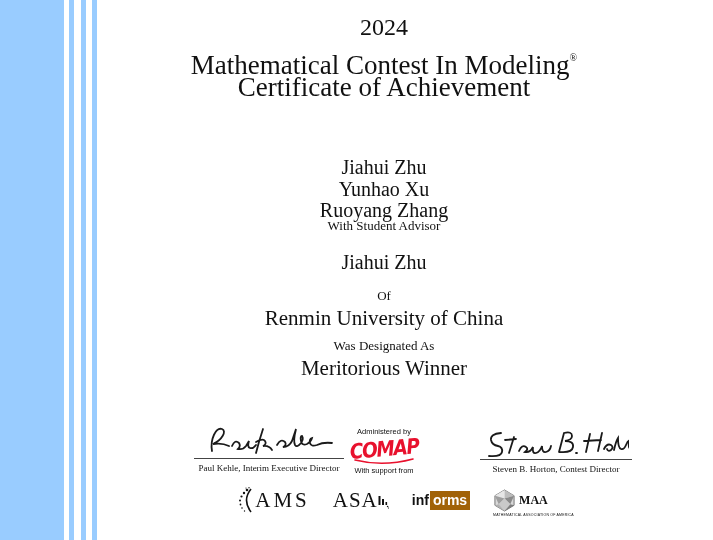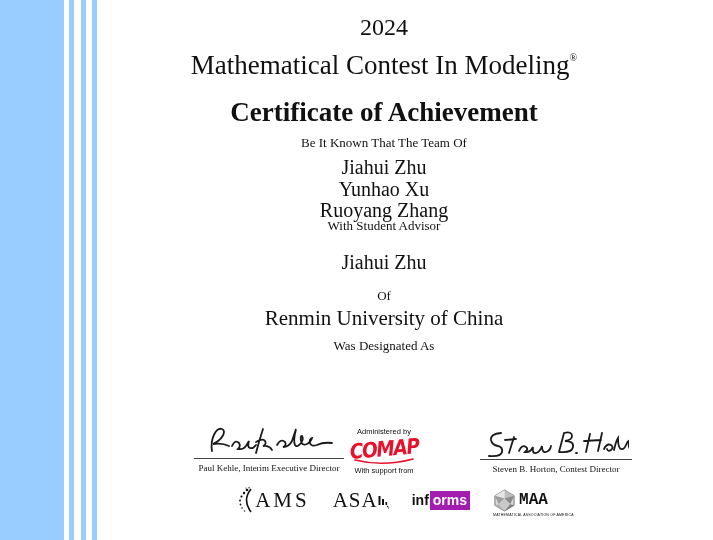--- a/index.html
+++ b/index.html
@@ -14,21 +14,21 @@
   .stripe-1{left:69px;width:5px;}
   .stripe-2{left:81px;width:5px;}
   .stripe-3{left:92px;width:5px;}
 
   
   .content{position:absolute;left:84px;top:0;width:600px;height:499px;}
   .cline{position:absolute;width:100%;text-align:center;white-space:nowrap;}
   .year      {top:14px;  font-size:24px;}
   .title     {top:50px;  font-size:27px;}
   .title sup {font-size:10px;vertical-align:13px;}
-  .subtitle  {top:97px;  font-size:27px;font-weight:bold;}
+  .subtitle  {top:72px;  font-size:27px;}
   .small-label{font-size:13px;}
   .known     {top:135px;}
   .team      {top:157px; font-size:20px;line-height:21.5px;}
   .adv-label {top:218px;}
   .adv-name  {top:251px; font-size:20px;}
   .of-label  {top:288px;}
   .institution{top:306px;font-size:21px;}
   .desig-label{top:338px;}
   .award     {top:356px; font-size:21px;}
 
@@ -56,54 +56,54 @@
 
   
   .sponsors{
     position:absolute;left:92px;top:484px;width:600px;height:32px;
     display:flex;align-items:center;justify-content:center;gap:23px;
   }
   .sponsor{display:inline-flex;align-items:center;white-space:nowrap;}
   .ams-text{font-size:21px;letter-spacing:3px;margin-left:1px;}
   .asa-text{font-size:21px;letter-spacing:1px;}
   .informs{font-family:"Liberation Sans","DejaVu Sans",sans-serif;font-weight:bold;font-size:14px;}
-  .informs-box{background:#a21caf;color:#fff;padding:1px 3px 2px 3px;margin-left:1px;}
+  .informs-box{background:#a16207;color:#fff;padding:1px 3px 2px 3px;margin-left:1px;}
   .maa{position:relative;align-items:center;}
-  .maa-text{font-family:Liberation Mono, monospace;font-weight:900;font-size:16px;letter-spacing:0px;margin-left:3px;}
+  .maa-text{font-family:Liberation Serif, serif;font-weight:900;font-size:12px;letter-spacing:0px;margin-left:3px;}
   .maa-caption{position:absolute;left:0;bottom:-5px;font-family:"Liberation Sans",sans-serif;font-size:3.5px;letter-spacing:.2px;}
   .siam-text{font-family:"DejaVu Sans",sans-serif;font-weight:bold;font-size:21px;letter-spacing:.5px;}
 </style>
 </head>
 <body style="--band-blue: #99ccff; --comap-red: #e8112d;">
 
 <div class="band band-main"></div>
 <div class="band stripe-1"></div>
 <div class="band stripe-2"></div>
 <div class="band stripe-3"></div>
 
 <div class="content">
   <div class="cline year">2024</div>
   <div class="cline title"><span>Mathematical Contest In Modeling</span><sup>®</sup></div>
   <div class="cline subtitle">Certificate of Achievement</div>
 
-  <div class="cline small-label known">Be It Known That The Team Of</div>
 
   <div class="cline team">
     <div>Jiahui Zhu</div>
     <div>Yunhao Xu</div>
     <div>Ruoyang Zhang</div>
   </div>
 
   <div class="cline small-label adv-label">With Student Advisor</div>
   <div class="cline adv-name">Jiahui Zhu</div>
 
   <div class="cline small-label of-label">Of</div>
   <div class="cline institution">Renmin University of China</div>
 
   <div class="cline small-label desig-label">Was Designated As</div>
+  <div class="cline award">Meritorious Winner</div>
 </div>
 
 <div class="sigblock sig-left">
   <svg class="sig-svg" width="128" height="33" viewBox="0 0 128 33" aria-label="Paul Kehle">
     <g fill="none" stroke="#1a1a1a" stroke-width="1.8" stroke-linecap="round">
       <path d="M7,27 C5,15 11,3 17,5 C22,7 17,16 8,20 C14,19 20,20 24,22"></path>
       <path d="M27,22 q3,-7 7,-3 q2,3 -1,6 q5,1 8,-3 l3,-5 q-2,6 1,7 q3,1 6,-3"></path>
       <path d="M58,5 q-4,12 -7,24 M51,18 q7,-4 9,-1 q2,3 -2,5 q6,-1 9,4"></path>
       <path d="M72,21 q4,-7 8,-3 q2,3 -2,5 q6,0 9,-6 l4,-12 q-3,12 -1,16 q2,3 6,-2 q3,-4 1,-7 q-2,0 -1,5 q1,5 6,3 q4,-2 5,-6 q-3,1 -2,5 q1,4 7,2 q6,-3 15,-2"></path>
     </g>

